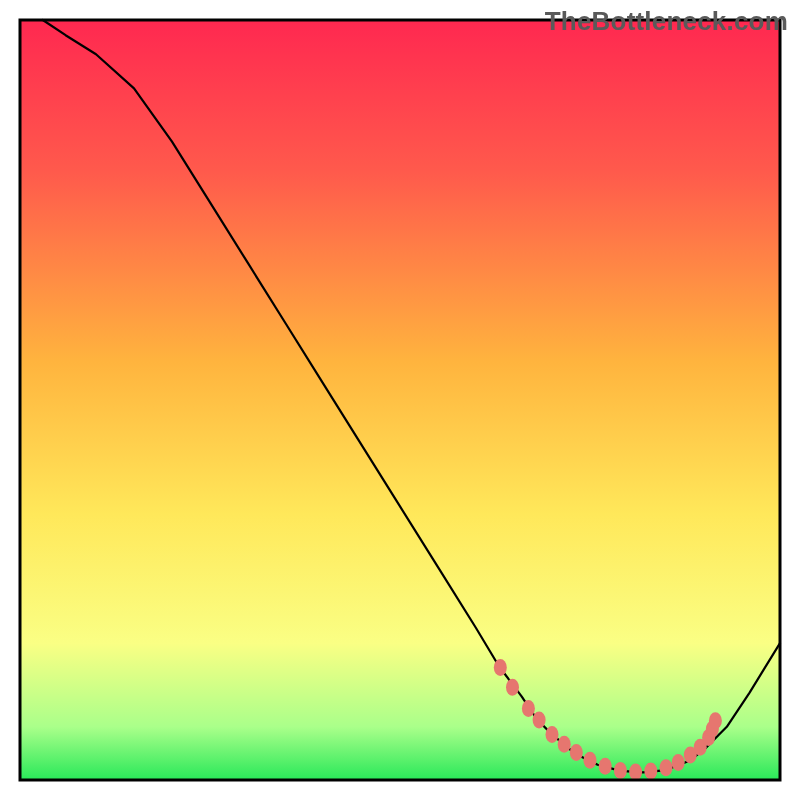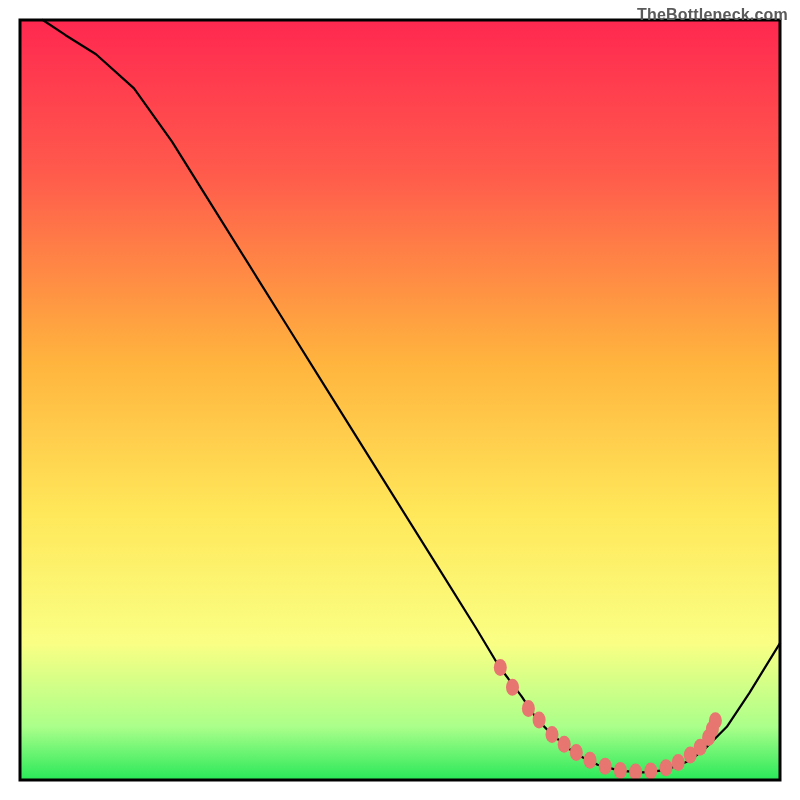--- a/index.html
+++ b/index.html
@@ -13,21 +13,21 @@
   .chart-wrap {
     position: relative;
     width: 800px;
     height: 800px;
   }
   .watermark {
     position: absolute;
     top: 6px;
     right: 12px;
     font-family: Arial, Helvetica, sans-serif;
-    font-size: 16px;
+    font-size: 26px;
     font-weight: 600;
     color: #5a5a5a;
     letter-spacing: 0.2px;
     z-index: 10;
     user-select: none;
   }
   svg { display: block; }
 </style>
 </head>
 <body>

